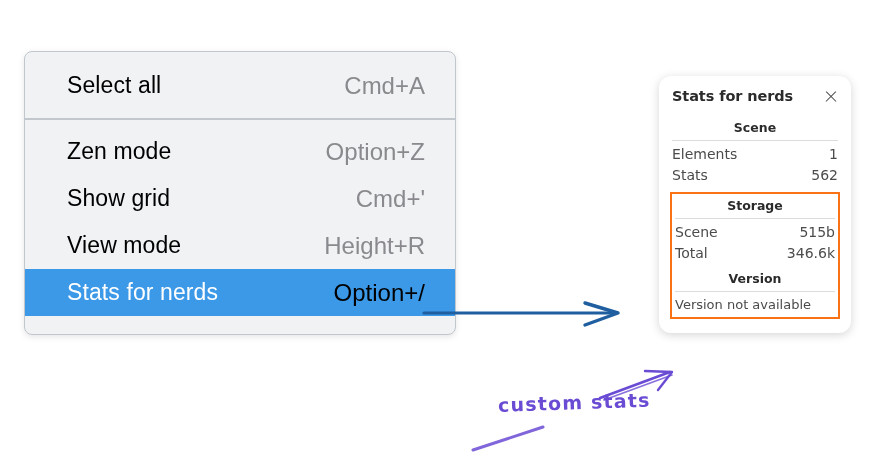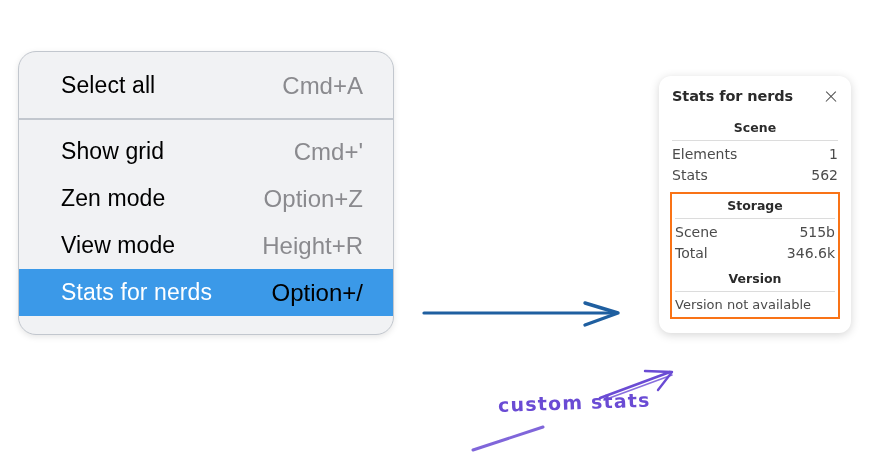--- a/index.html
+++ b/index.html
@@ -12,27 +12,27 @@
     height: 461px;
     position: relative;
     overflow: hidden;
     font-family: "Liberation Sans", sans-serif;
     -webkit-font-smoothing: antialiased;
   }
 
   
   .context-menu {
     position: absolute;
-    left: 18px;
+    left: 24px;
     top: 51px;
-    width: 376px;
+    width: 432px;
     box-sizing: border-box;
     background: #f1f2f4;
     border: 1px solid #c2c7ce;
-    border-radius: 18px;
+    border-radius: 8px;
     box-shadow: 0 2px 6px rgba(0,0,0,0.10);
     overflow: hidden;
   }
   .menu-pad-top { height: 10px; }
   .menu-pad-bottom { height: 18px; }
 
   .menu-item {
     height: 47px;
     display: flex;
     align-items: center;
@@ -171,27 +171,27 @@
   <div class="menu-pad-top"></div>
 
   <div class="menu-item">
     <span class="label">Select all</span>
     <span class="shortcut">Cmd+A</span>
   </div>
 
   <div class="menu-separator"></div>
 
   <div class="menu-item">
+    <span class="label">Zen mode</span>
+    <span class="shortcut">Option+Z</span>
+  </div>
+
+  <div class="menu-item">
     <span class="label">Show grid</span>
     <span class="shortcut">Cmd+'</span>
-  </div>
-
-  <div class="menu-item">
-    <span class="label">Zen mode</span>
-    <span class="shortcut">Option+Z</span>
   </div>
 
   <div class="menu-item">
     <span class="label">View mode</span>
     <span class="shortcut">Height+R</span>
   </div>
 
   <div class="menu-item selected">
     <span class="label">Stats for nerds</span>
     <span class="shortcut">Option+/</span>

